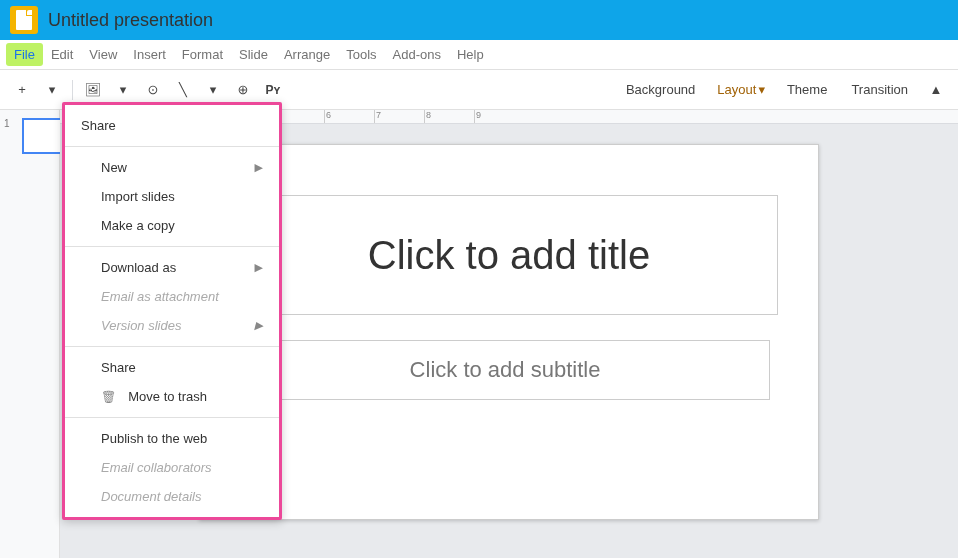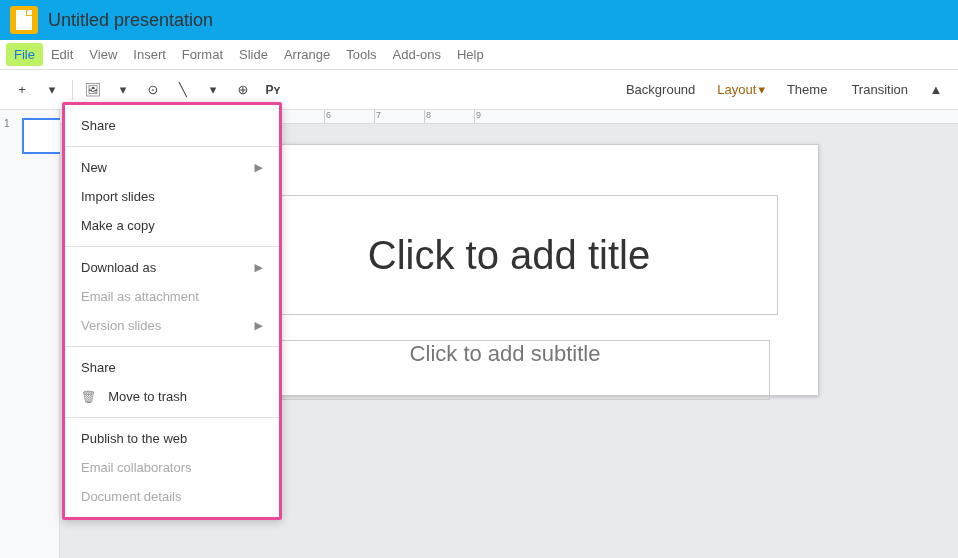--- a/index.html
+++ b/index.html
@@ -149,40 +149,40 @@
     .ruler-marks {
       display: flex; gap: 0;
       padding-left: 10px;
     }
     .ruler-mark {
       width: 50px; text-align: left; font-size: 9px; color: #888;
       border-left: 1px solid #ccc; padding-left: 1px; height: 14px;
     }
     .slide-canvas {
       margin: 20px auto;
-      width: 620px; height: 252px;
+      width: 620px; height: 376px;
       background: #fff;
       border: 1px solid #ccc;
       box-shadow: 0 1px 4px rgba(0,0,0,0.2);
       position: relative;
     }
     .slide-title-area {
       position: absolute;
       top: 50px; left: 40px; right: 40px; height: 120px;
       border: 1px solid #ccc;
       display: flex; align-items: center; justify-content: center;
     }
     .slide-title-text {
       font-size: 40px; color: #333; font-weight: 300;
     }
     .slide-subtitle-area {
       position: absolute;
       top: 195px; left: 40px; right: 48px; height: 60px;
       border: 1px solid #ccc;
-      display: flex; align-items: flex-start; justify-content: center;
+      display: flex; align-items: center; justify-content: center;
     }
     .slide-subtitle-text {
       font-size: 22px; color: #777; font-weight: 300;
     }
 
     
     .dropdown-menu {
       position: absolute;
       top: 70px; left: 62px;
       width: 220px;
@@ -191,31 +191,33 @@
       box-shadow: 0 2px 10px rgba(0,0,0,0.2);
       z-index: 100;
       border-radius: 2px;
       margin-top: 32px;
     }
     .menu-group {
       padding: 6px 0;
     }
     .menu-group + .menu-group {
       border-top: 1px solid #e0e0e0;
+      padding-left: 20px;
     }
     .dropdown-item {
       display: flex; align-items: center; justify-content: space-between;
       padding: 7px 16px;
       cursor: pointer;
       color: #333;
       font-size: 13px;
     }
     .dropdown-item.disabled {
       color: #aaa;
       cursor: default;
+      font-style: italic;
     }
     .dropdown-item .shortcut {
       color: #888; font-size: 12px;
     }
     .dropdown-item .arrow {
       color: #888; font-size: 11px;
     }
     .dropdown-item .trash-icon {
       margin-right: 6px; color: #888; font-size: 12px;
     }

